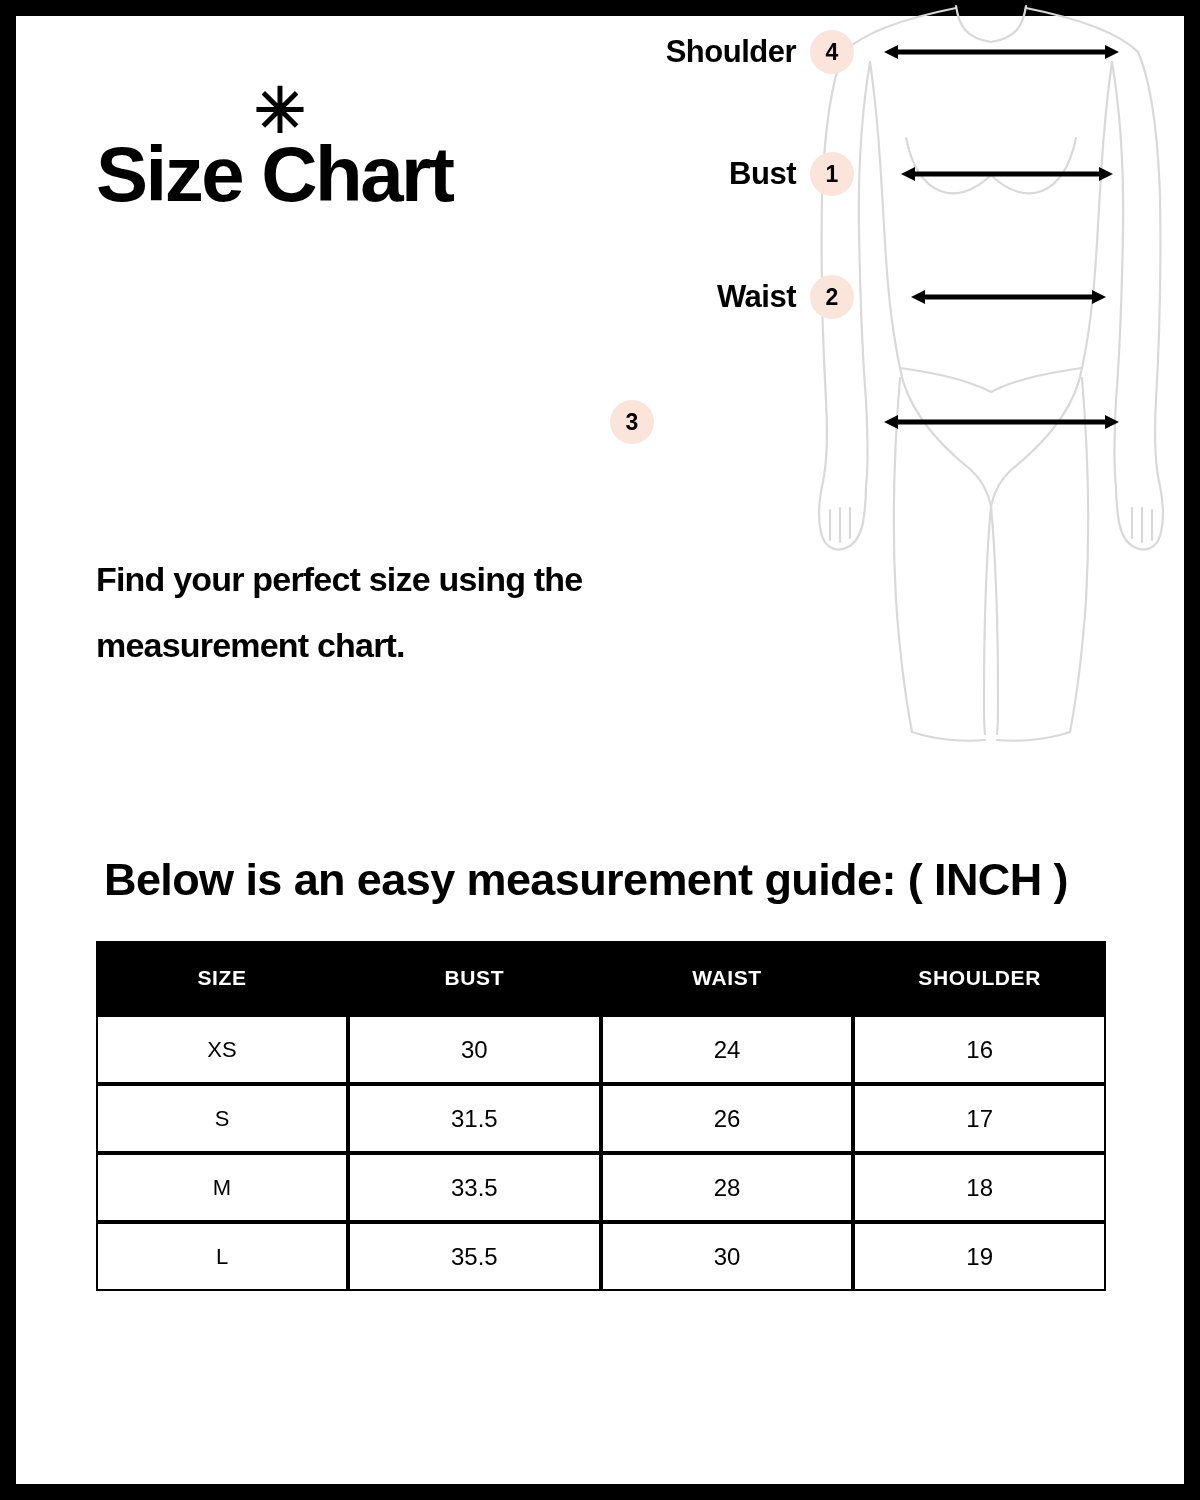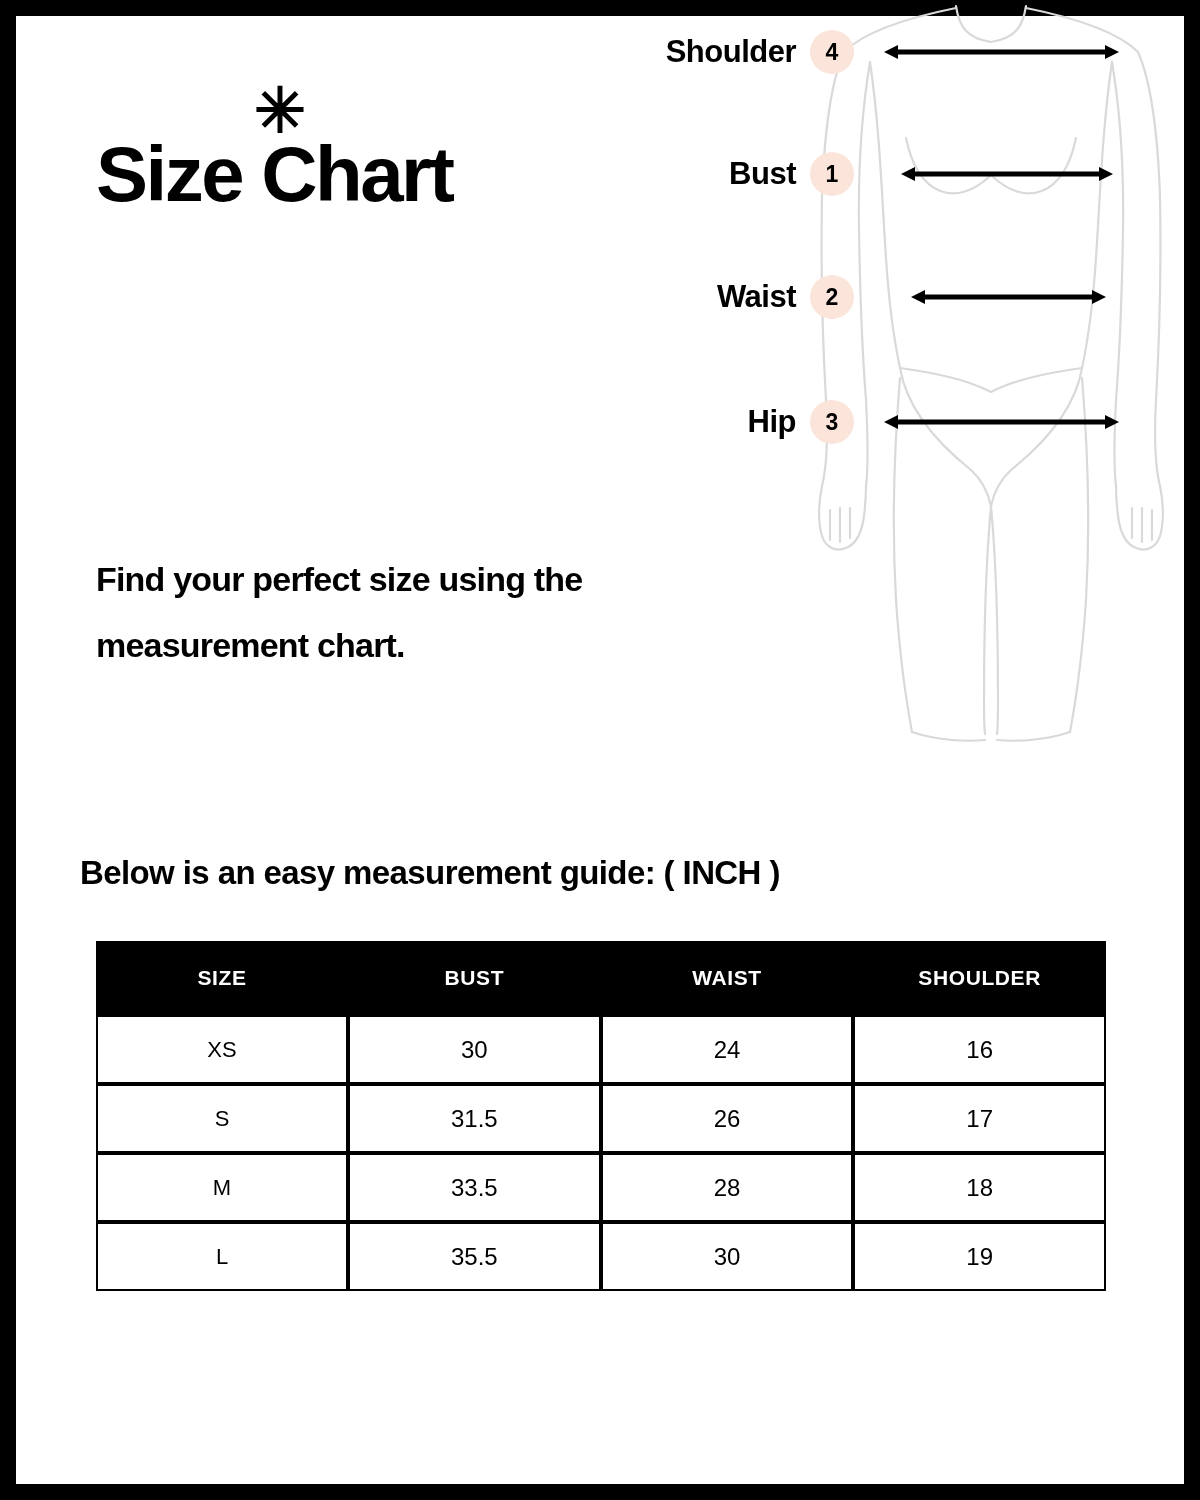--- a/index.html
+++ b/index.html
@@ -56,23 +56,23 @@
     top: 530px;
     width: 680px;
     font-size: 34px;
     font-weight: 800;
     line-height: 66px;
     letter-spacing: -0.8px;
   }
 
   .guide-line {
     position: absolute;
-    left: 64px;
+    left: 88px;
     top: 838px;
-    font-size: 33px;
+    font-size: 45px;
     font-weight: 800;
     letter-spacing: -0.6px;
   }
 
   
   .figure-area {
     position: absolute;
     left: 580px;
     top: -16px;
     width: 600px;
@@ -233,21 +233,20 @@
         <div class="meas-label" style="width:200px;">Waist</div>
         <div class="meas-badge">2</div>
       </div>
       <svg class="arrow" style="left:315px; top:287px; width:195px; height:20px;" viewBox="0 0 195 20">
         <line x1="10" y1="10" x2="185" y2="10" stroke="#000" stroke-width="5"></line>
         <polygon points="0,10 14,3 14,17" fill="#000"></polygon>
         <polygon points="195,10 181,3 181,17" fill="#000"></polygon>
       </svg>
 
       <div class="meas-row" style="left:0px; top:400px; width:600px;">
-        <div class="meas-label" style="width:200px;">Hip</div>
         <div class="meas-badge">3</div>
       </div>
       <svg class="arrow" style="left:288px; top:412px; width:235px; height:20px;" viewBox="0 0 235 20">
         <line x1="10" y1="10" x2="225" y2="10" stroke="#000" stroke-width="5"></line>
         <polygon points="0,10 14,3 14,17" fill="#000"></polygon>
         <polygon points="235,10 221,3 221,17" fill="#000"></polygon>
       </svg>
 
     </div>
 

